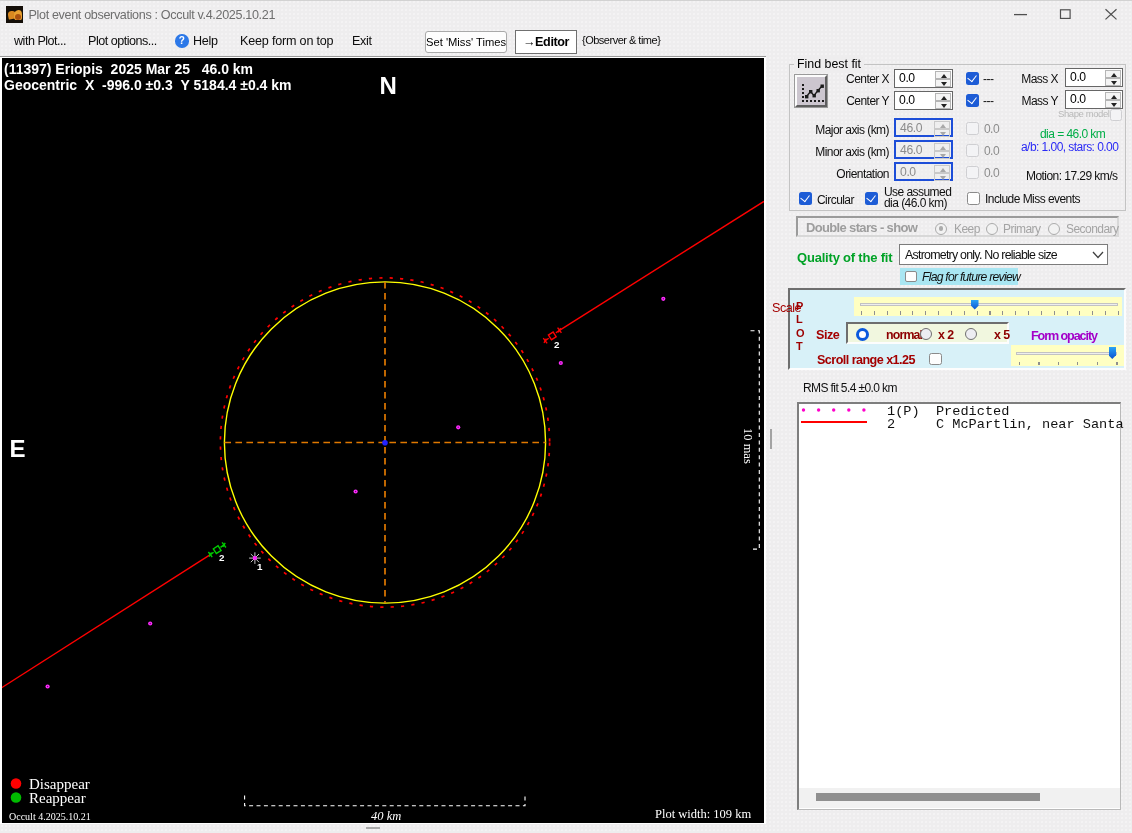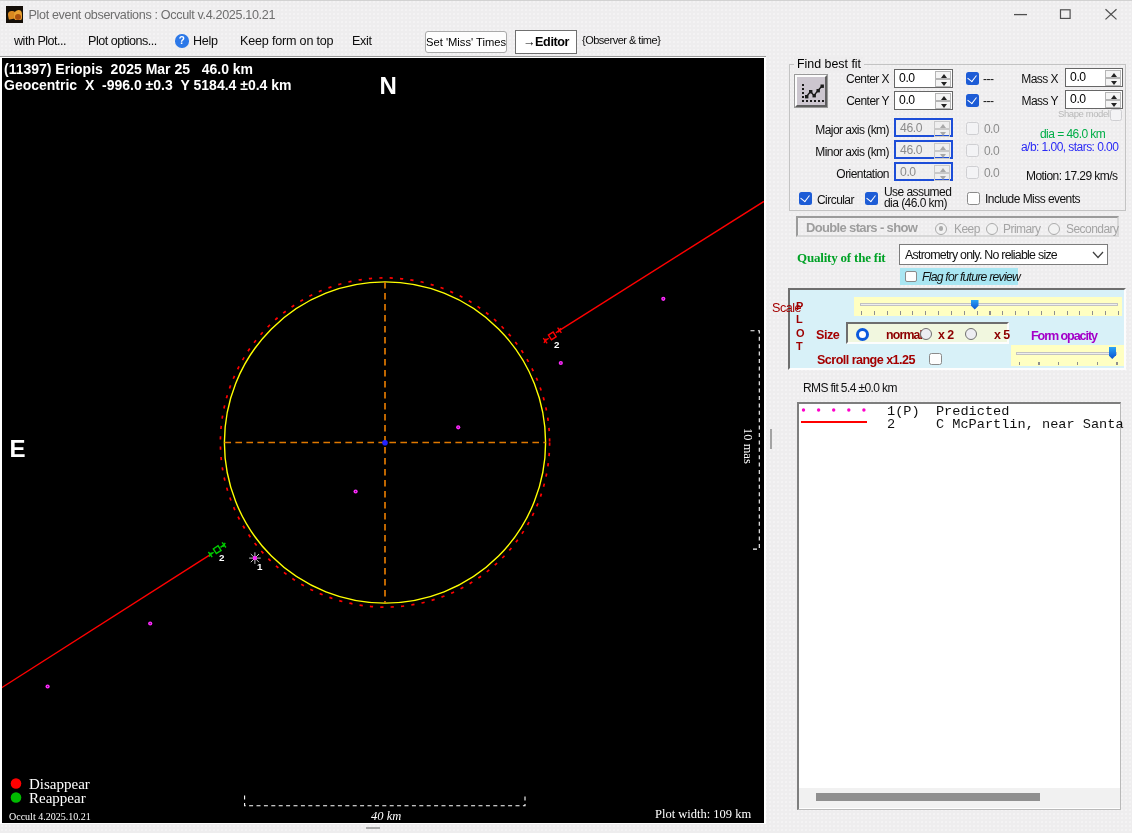--- a/index.html
+++ b/index.html
@@ -266,21 +266,21 @@
 <div class="abs" style="left:796px;top:215px;width:323px;height:21px;border:2px solid #9b9b9b;border-right-color:#d8d8d8;border-bottom-color:#d8d8d8;"></div>
 <div class="lbl" style="left:806px;top:219px;font-size:13px;letter-spacing:-0.65px;font-weight:bold;color:#9d9d9d;">Double stars - show</div>
 <div class="abs" style="left:935px;top:221.5px;width:12px;height:12px;border-radius:50%;background:#f2f2f2;border:1px solid #ababab;"></div>
 <div class="abs" style="left:938.7px;top:225.2px;width:4.6px;height:4.6px;border-radius:50%;background:#ababab;"></div>
 <div class="lbl" style="left:954px;top:221px;color:#a4a4a4;font-size:12px;">Keep</div>
 <div class="abs" style="left:986px;top:221.5px;width:12px;height:12px;border-radius:50%;background:#f2f2f2;border:1px solid #ababab;"></div>
 <div class="lbl" style="left:1003px;top:221px;color:#a4a4a4;font-size:12px;">Primary</div>
 <div class="abs" style="left:1048px;top:221.5px;width:12px;height:12px;border-radius:50%;background:#f2f2f2;border:1px solid #ababab;"></div>
 <div class="lbl" style="left:1066px;top:221px;color:#a4a4a4;font-size:12px;">Secondary</div>
 
-<div class="lbl" style="left:797px;top:249px;font-size:13px;letter-spacing:-0.2px;font-weight:bold;color:#00a226;font-family:Liberation Serif, serif;">Quality of the fit</div>
+<div class="lbl" style="left:797px;top:249px;font-size:13px;letter-spacing:-0.2px;font-weight:bold;color:#00a226;">Quality of the fit</div>
 <div class="abs" style="left:899px;top:243px;width:209px;height:21px;background:#fff;border:1px solid #7c7c7c;"></div>
 <div class="lbl" style="left:905px;top:247px;font-size:12.4px;letter-spacing:-0.75px;">Astrometry only. No reliable size</div>
 <svg class="abs" style="left:1092px;top:250px;" width="12" height="8" viewBox="0 0 12 8">
     <polyline points="1,1 6,6.5 11,1" fill="none" stroke="#3f3f3f" stroke-width="1.3"></polyline>
   </svg>
 <div class="abs" style="left:900px;top:266.5px;width:118px;height:17px;background:#a9e6f2;"></div>
 <div class="cb off" style="left:905px;top:269.5px;width:11.5px;height:11.5px;border-radius:2px;"></div>
 <div class="lbl" style="left:922px;top:268.5px;font-size:12.2px;letter-spacing:-0.75px;font-style:italic;">Flag for future review</div>
 
 <div class="abs" style="left:788px;top:287px;width:338px;height:82px;background:#d8f1f8;border:2px solid;border-color:#6e6e6e #fdfdfd #fdfdfd #6e6e6e;"></div>

